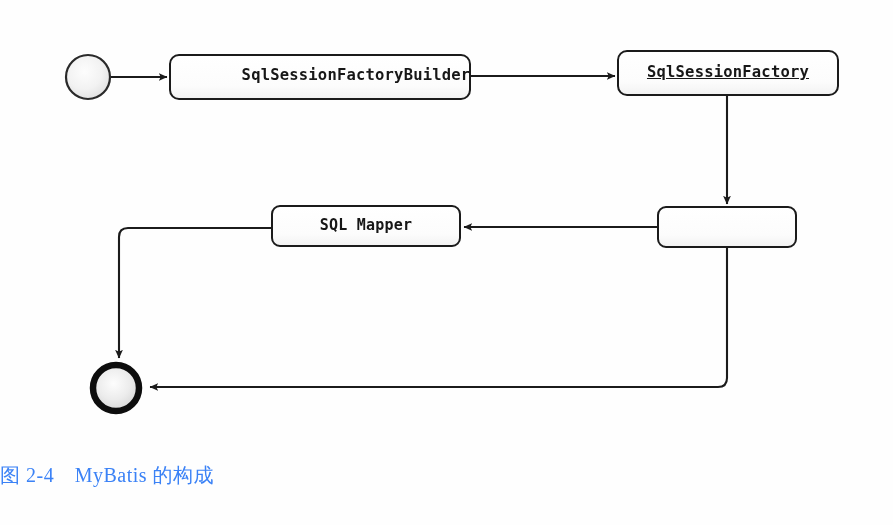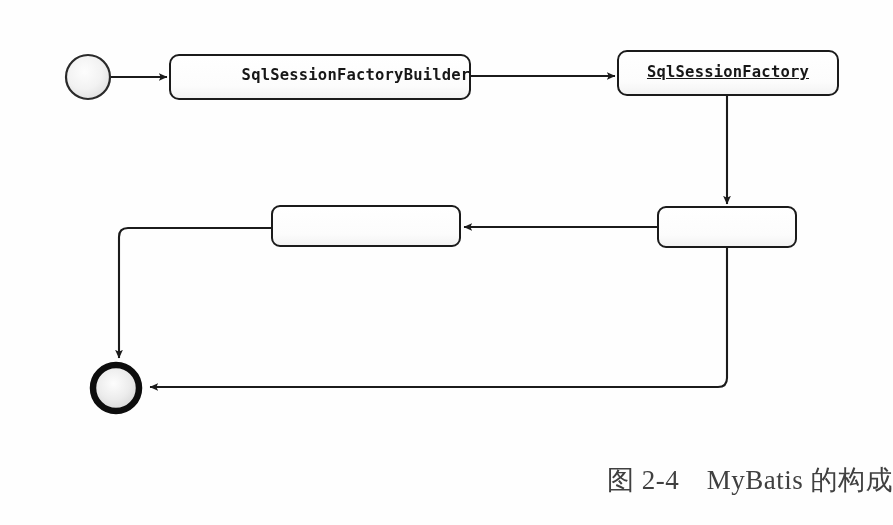--- a/index.html
+++ b/index.html
@@ -43,24 +43,24 @@
   #label-builder   { left: 170px; top: 68px; width: 300px; margin-left: 36px; }
   #label-factory   { left: 618px; top: 65px; width: 220px; text-decoration: underline; }
   #label-session   { left: 658px; top: 218px; width: 138px; font-size: 15px; }
   #label-mapper    { left: 272px; top: 218px; width: 188px; font-size: 15px; }
 
   #figure-caption {
     position: absolute;
     left: 0;
     top: 462px;
     width: 893px;
-    text-align: right;
+    text-align: left;
     font-family: "Liberation Serif", "DejaVu Serif", serif;
-    font-size: 27px;
-    color: #404040;
+    font-size: 20px;
+    color: #3b82f6;
     letter-spacing: 0.5px;
     white-space: pre;
   }
 </style>
 </head>
 <body>
 
 <div id="figure-root">
 
   <svg id="diagram-canvas" viewBox="0 0 893 470">
@@ -132,16 +132,17 @@
     <g>
       <circle cx="116" cy="388" r="23" fill="url(#end-fill)" stroke="#0d0d0d" stroke-width="6.5"></circle>
     </g>
   </svg>
 
   <div class="node-label" id="label-builder">SqlSessionFactoryBuilder</div>
 
   <div class="node-label" id="label-factory">SqlSessionFactory</div>
 
 
+  <div class="node-label" id="label-mapper">SQL Mapper</div>
 
   <div id="figure-caption">图 2-4　MyBatis 的构成</div>
 
 </div>
 
 </body></html>

